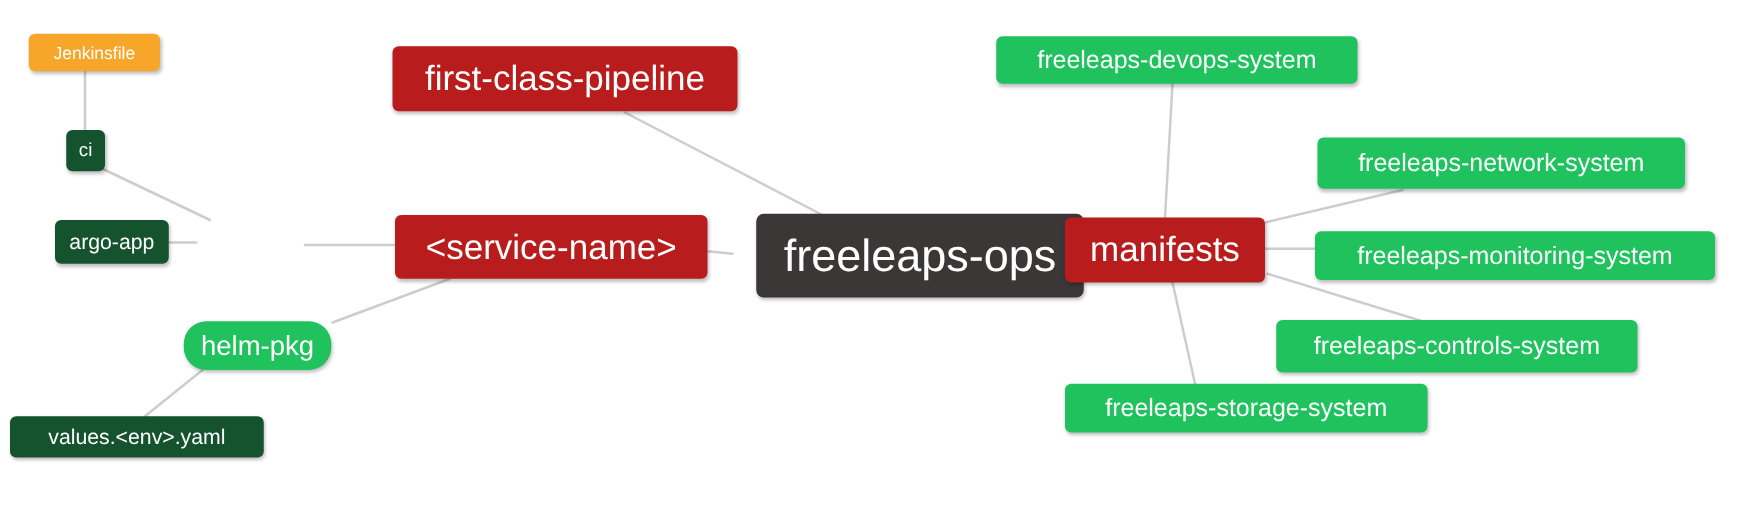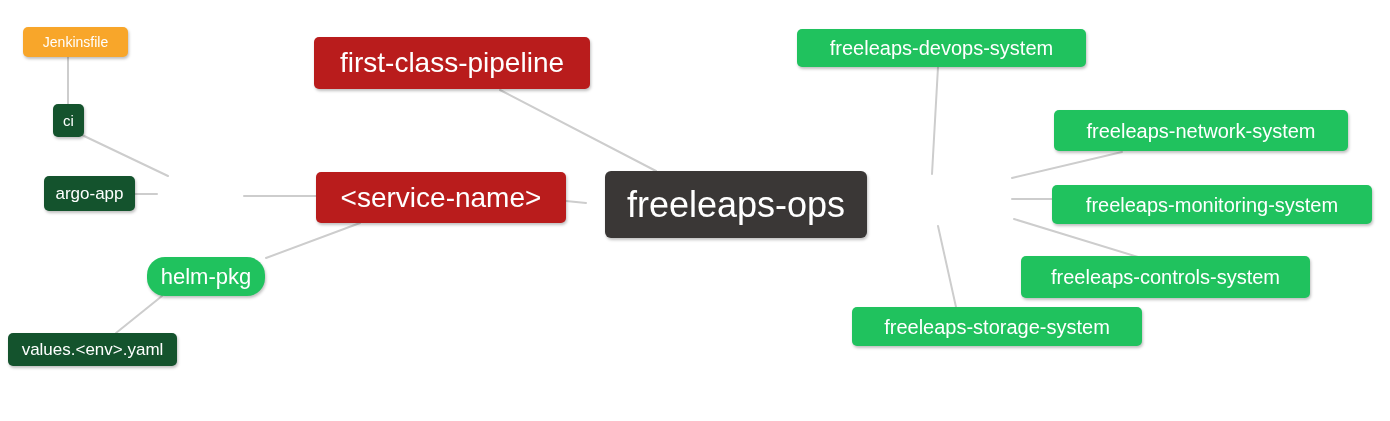--- a/index.html
+++ b/index.html
@@ -70,28 +70,29 @@
 
   <div class="node node--orange" style="left:23px;  top:27px;  width:105px;  height:30px; font-size:14px;">Jenkinsfile</div>
 
   <div class="node node--red" style="left:53px;  top:104px; width:31px;  height:33px; font-size:15px;">ci</div>
 
   <div class="node node--red" style="left:44px;  top:176px; width:91px;  height:35px; font-size:17px;text-align:center;">argo-app</div>
 
 
   <div class="node node--green" style="left:147px; top:257px; width:118px; height:39px; font-size:22px;border-radius:18px;">helm-pkg</div>
 
-  <div class="node node--red" style="left:8px;   top:333px; width:169px; height:33px; font-size:17px;">values.&lt;env&gt;.yaml</div>
+  <div class="node node--red" style="left:8px;   top:333px; width:203px; height:33px; font-size:17px;">values.&lt;env&gt;.yaml</div>
 
   <div class="node node--blue" style="left:314px; top:37px;  width:276px; height:52px; font-size:28px;">first-class-pipeline</div>
 
   <div class="node node--blue" style="left:316px; top:172px; width:250px; height:51px; font-size:28px;">&lt;service-name&gt;</div>
 
   <div class="node node--dark" style="left:585px; top:171px; width:262px; height:67px; font-size:36px;margin-left:20px;">freeleaps-ops</div>
 
+  <div class="node node--blue" style="left:852px; top:174px; width:160px; height:52px; font-size:28px;">manifests</div>
 
   <div class="node node--green" style="left:797px; top:29px;  width:289px; height:38px; font-size:20px;">freeleaps-devops-system</div>
 
   <div class="node node--green" style="left:1054px;top:110px; width:294px; height:41px; font-size:20px;">freeleaps-network-system</div>
 
   <div class="node node--green" style="left:1052px;top:185px; width:320px; height:39px; font-size:20px;text-align:center;">freeleaps-monitoring-system</div>
 
   <div class="node node--green" style="left:1021px;top:256px; width:289px; height:42px; font-size:20px;">freeleaps-controls-system</div>
 
   <div class="node node--green" style="left:815px; top:307px; width:290px; height:39px; font-size:20px;margin-left:37px;">freeleaps-storage-system</div>

